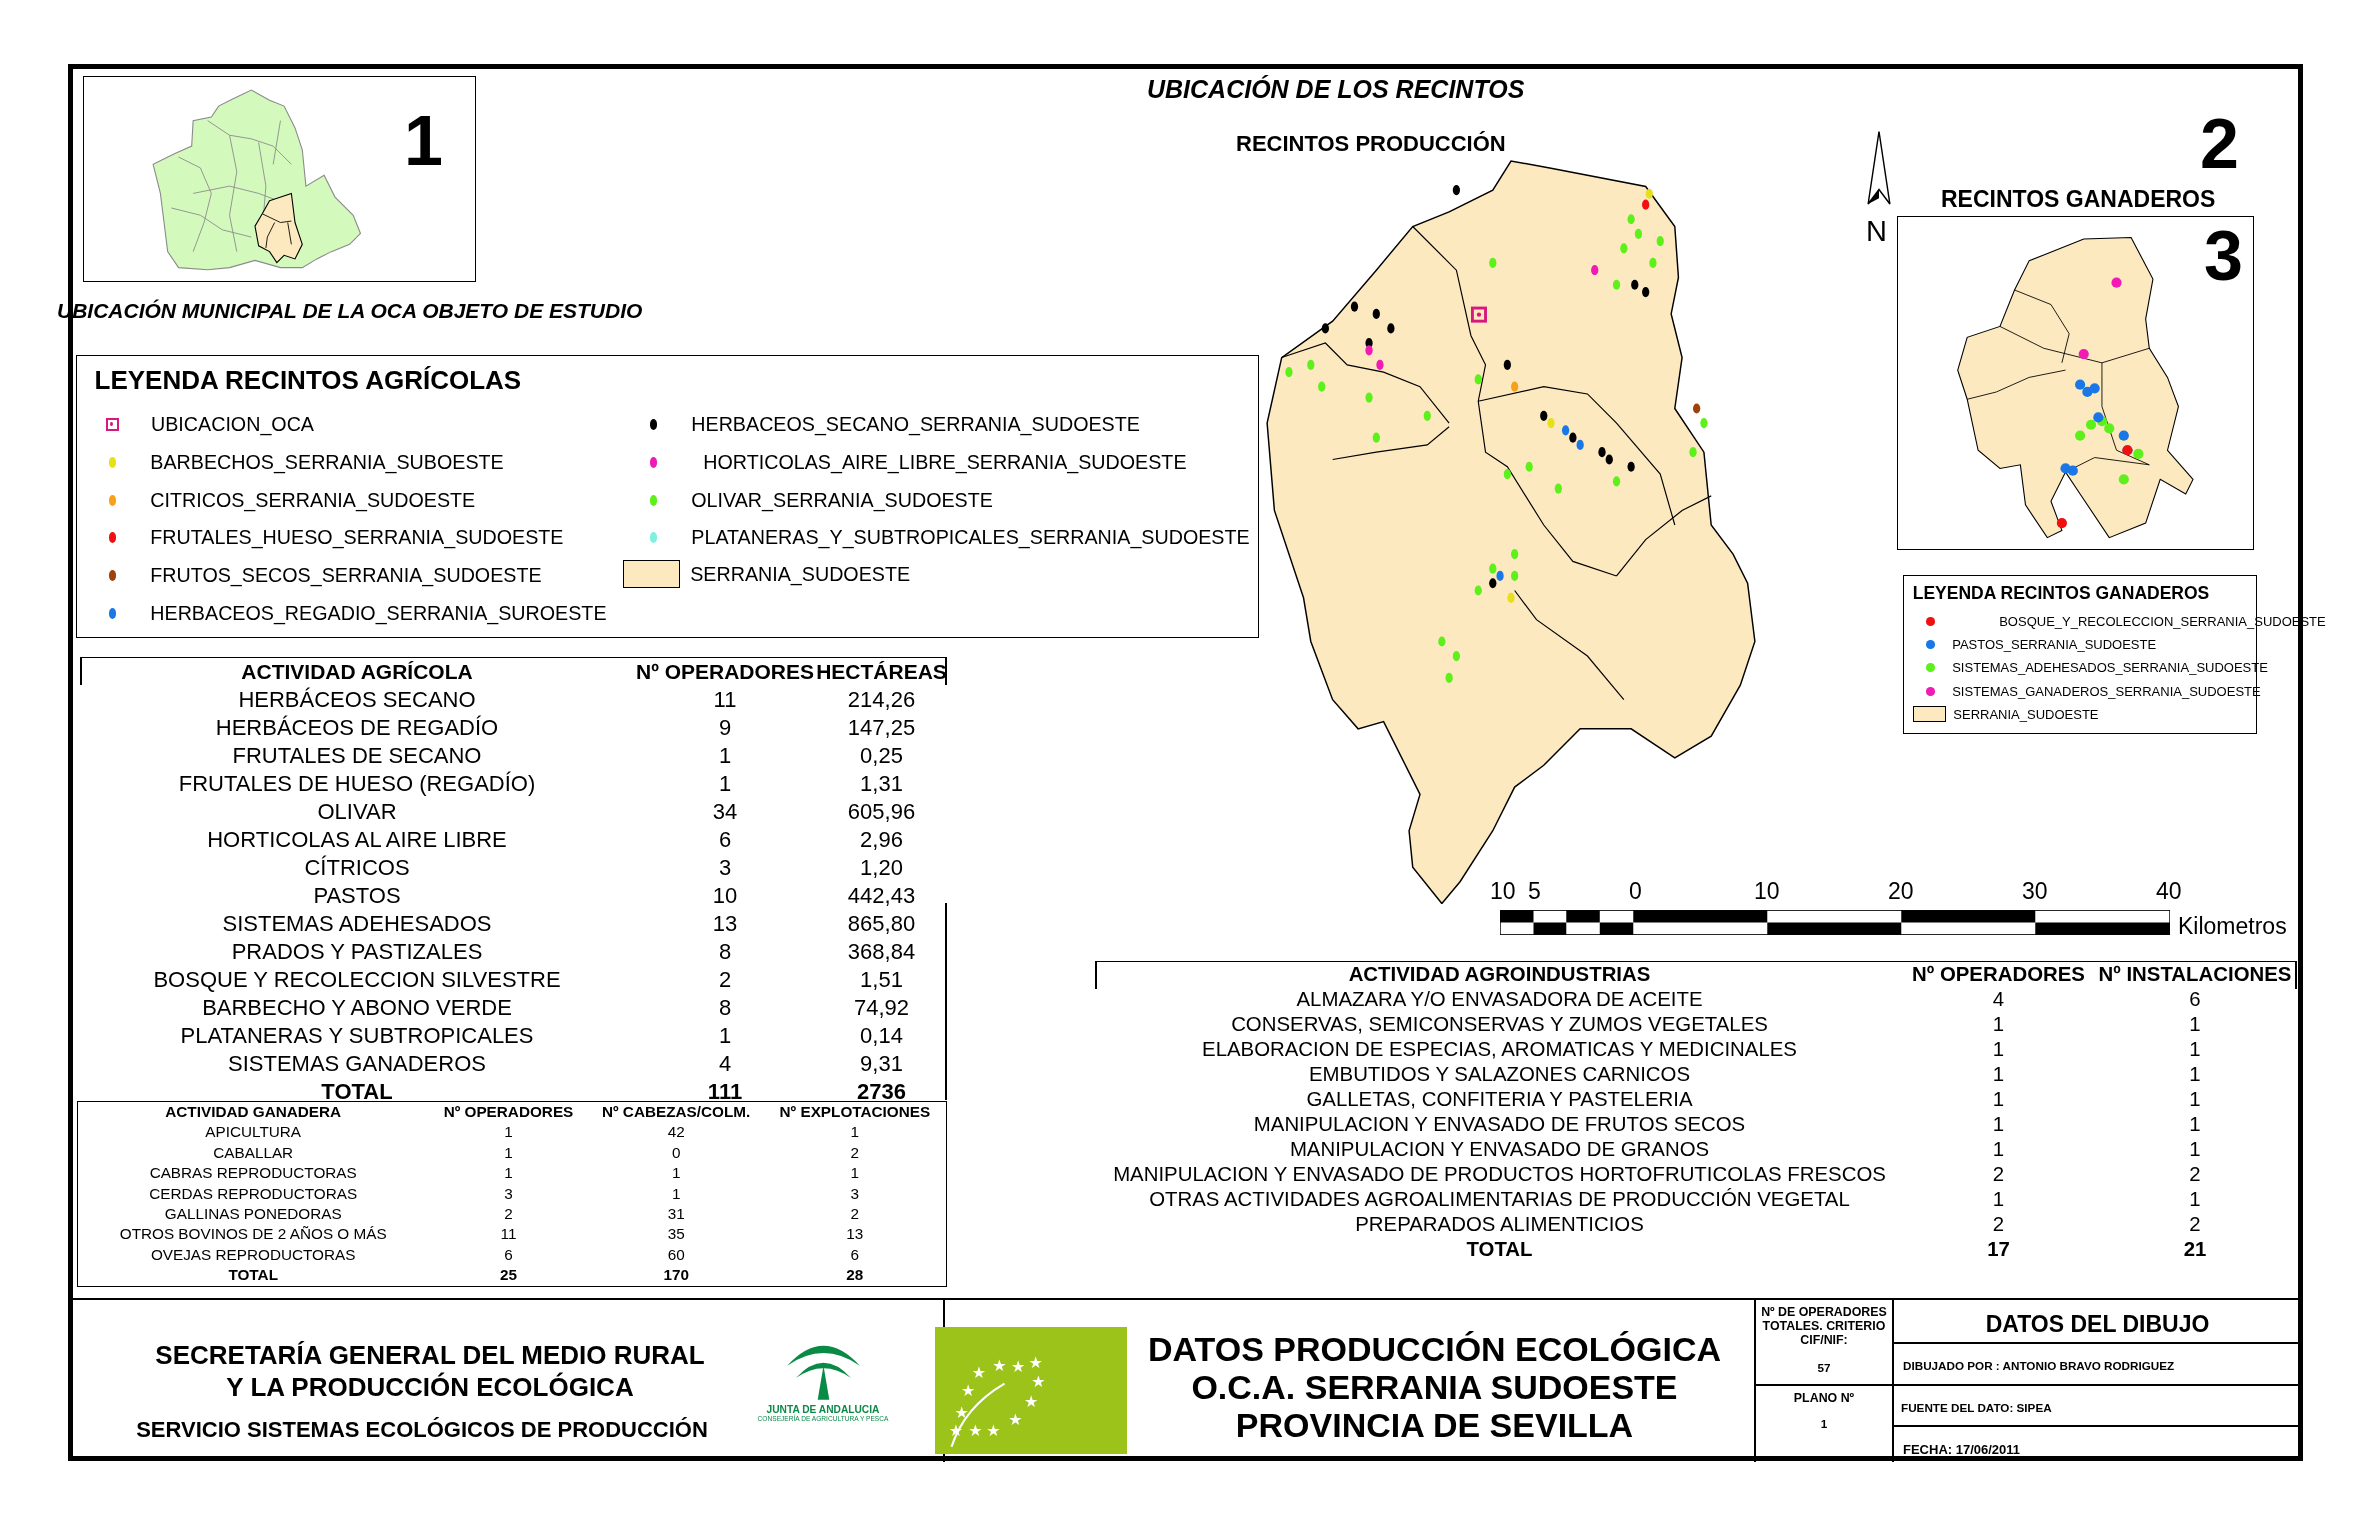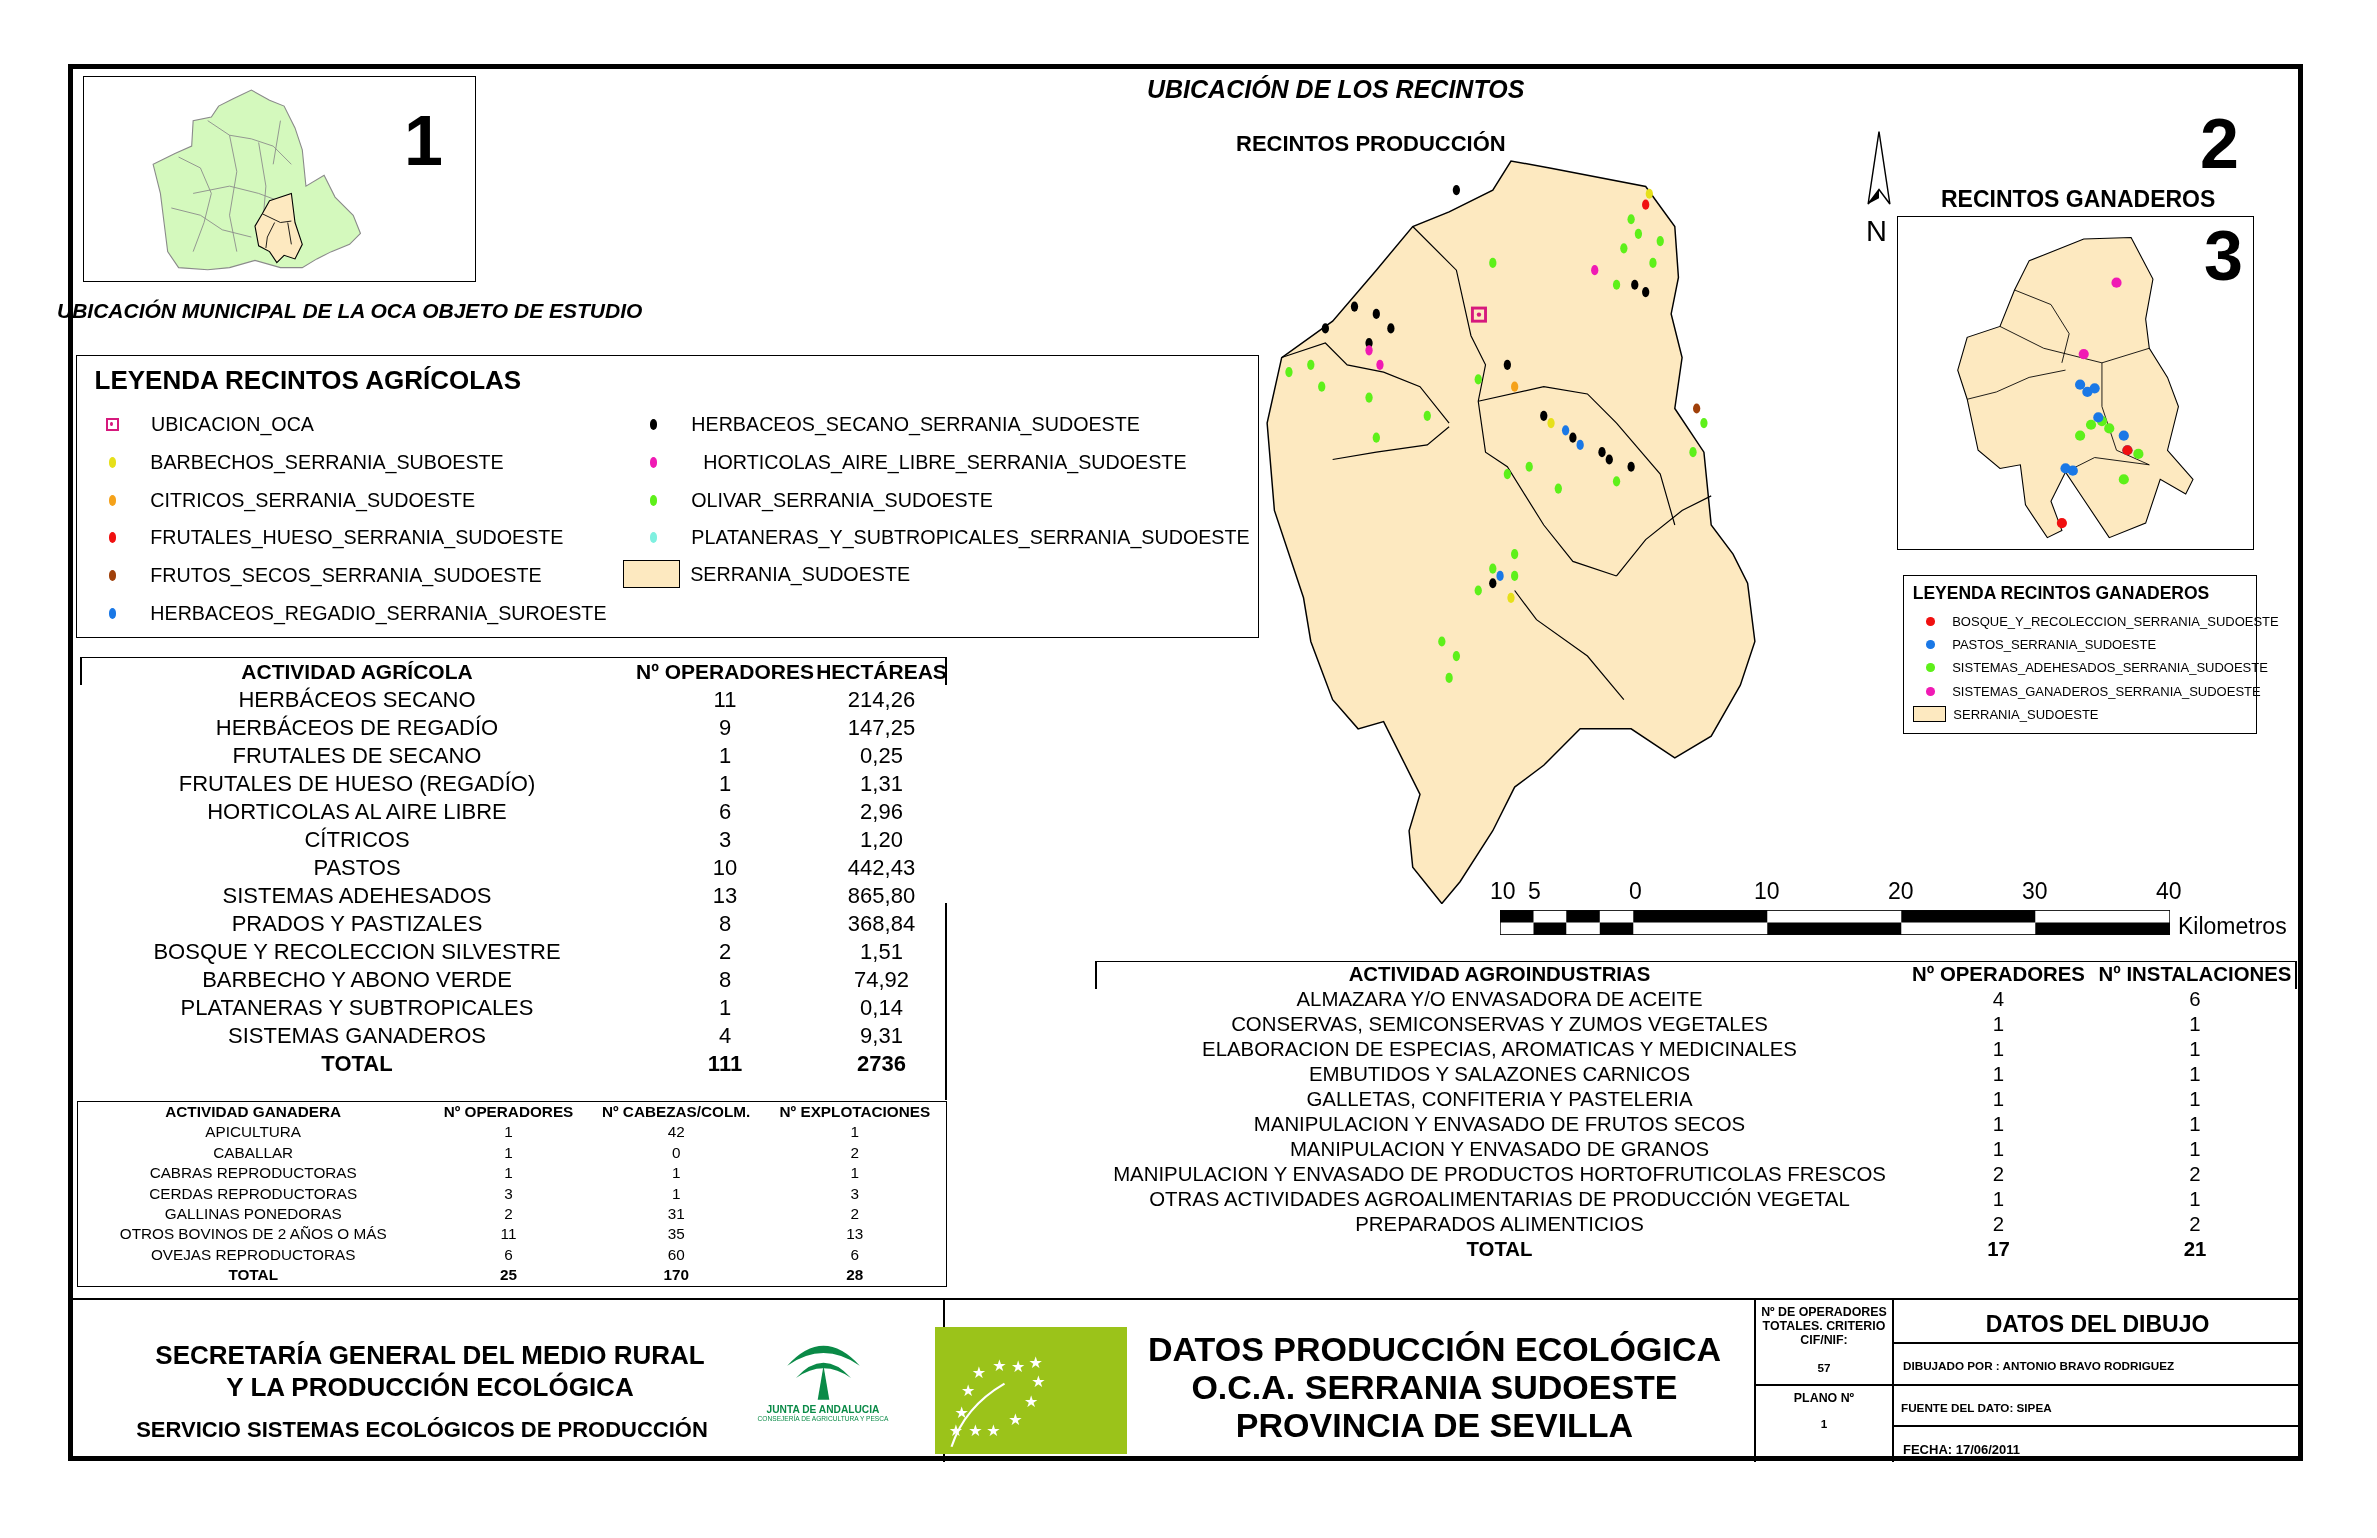--- a/index.html
+++ b/index.html
@@ -154,20 +154,25 @@
         <td>FRUTALES DE SECANO</td>
         <td>1</td>
         <td>0,25</td>
       </tr>
       <tr>
         <td>FRUTALES DE HUESO (REGADÍO)</td>
         <td>1</td>
         <td>1,31</td>
       </tr>
       <tr>
+        <td>OLIVAR</td>
+        <td>34</td>
+        <td>605,96</td>
+      </tr>
+      <tr>
         <td>HORTICOLAS AL AIRE LIBRE</td>
         <td>6</td>
         <td>2,96</td>
       </tr>
       <tr>
         <td>CÍTRICOS</td>
         <td>3</td>
         <td>1,20</td>
       </tr>
       <tr>
@@ -371,21 +376,21 @@
         <circle cx="225" cy="420" r="7" fill="#f01010"></circle>
         <circle cx="310" cy="360" r="7" fill="#5ef01a"></circle>
         <circle cx="250" cy="300" r="7" fill="#5ef01a"></circle>
       </g>
   </svg>
   <span class="abs bignum" style="left:306px;top:4.4px;">3</span>
 </div>
 
 <div id="gan-legend" class="abs">
   <h3>LEYENDA RECINTOS GANADEROS</h3>
-  <div class="gleg" style="top:38px;">
+  <div class="gleg" style="top:38px;gap:47px;">
       <span class="gdot" style="background:#f01010"></span>
       <span>BOSQUE_Y_RECOLECCION_SERRANIA_SUDOESTE</span>
     </div>
   <div class="gleg" style="top:61px;">
       <span class="gdot" style="background:#1a78e6"></span>
       <span>PASTOS_SERRANIA_SUDOESTE</span>
     </div>
   <div class="gleg" style="top:84px;">
       <span class="gdot" style="background:#5ef01a"></span>
       <span>SISTEMAS_ADEHESADOS_SERRANIA_SUDOESTE</span>

